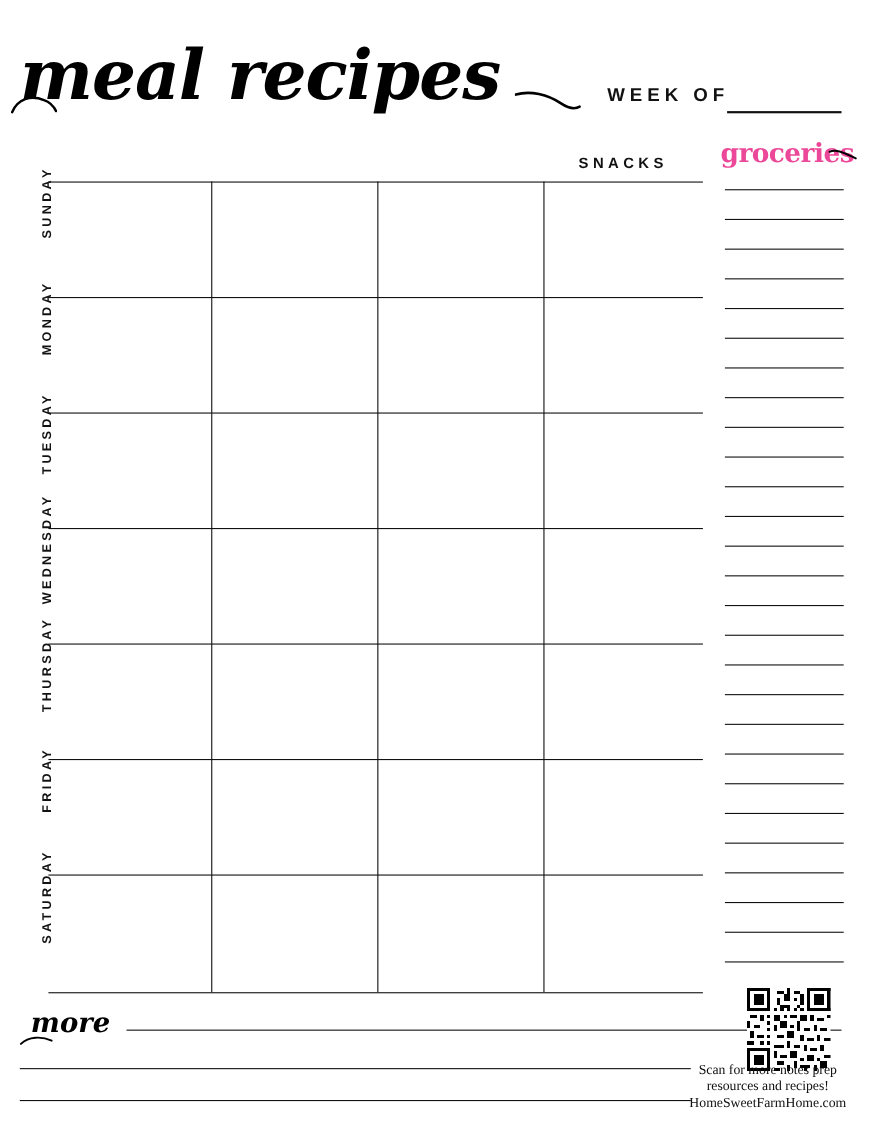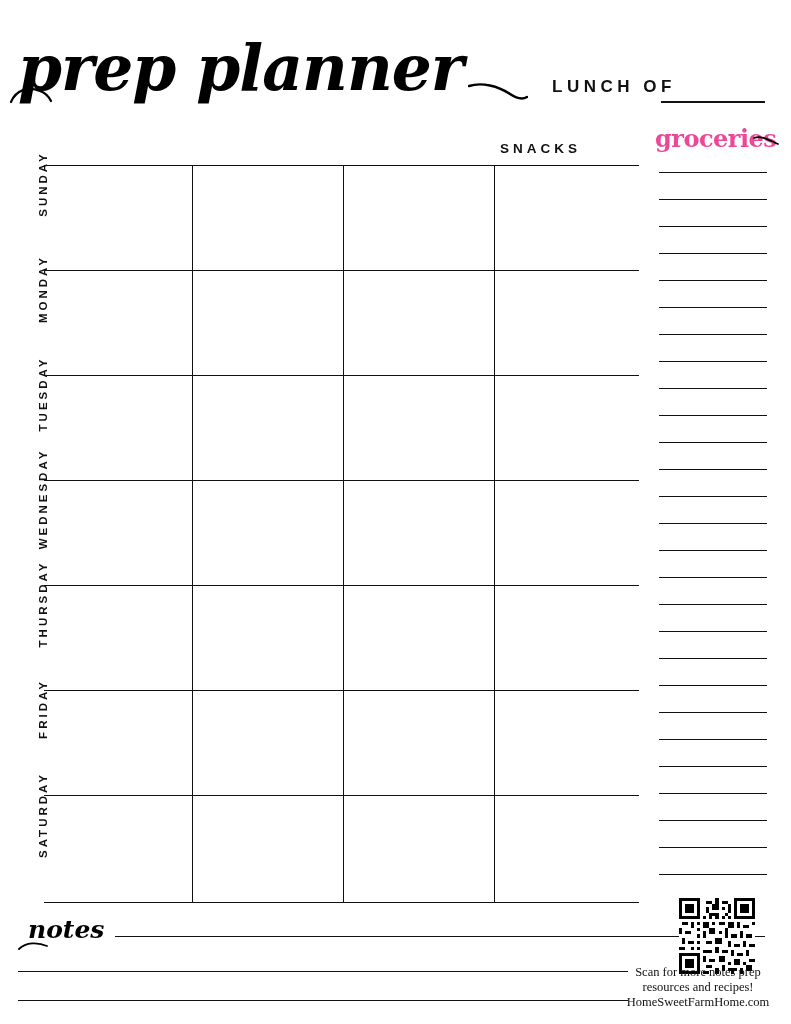--- a/index.html
+++ b/index.html
@@ -203,36 +203,36 @@
     font-size: 12.5px;
     line-height: 15px;
     color: #111;
   }
   .footer-text .site { display: block; }
 </style>
 </head>
 <body>
 
 <div class="header">
-  <div class="title-script">prep planner</div>
+  <div class="title-script">meal recipes</div>
 
   <svg class="title-swash-left" viewBox="0 0 42 22">
     <path d="M1 18 C 6 6, 18 2, 30 7 C 36 9, 39 13, 41 17" fill="none" stroke="#000" stroke-width="2.2" stroke-linecap="round"></path>
   </svg>
   <svg class="title-swash-right" viewBox="0 0 60 24">
     <path d="M1 6 C 14 2, 30 6, 42 14 C 48 18, 54 20, 59 17" fill="none" stroke="#000" stroke-width="2.4" stroke-linecap="round"></path>
   </svg>
 
-  <div class="week-of">LUNCH OF</div>
+  <div class="week-of">WEEK OF</div>
   <div class="week-line"></div>
 </div>
 
 <div class="grid">
 
-  <div class="col-head" style="left:424px; width:145px;">SNACKS</div>
+  <div class="col-head" style="left:450px; width:145px;">SNACKS</div>
 
   <div class="grid-top-line"></div>
 
   <div class="hline" style="top:138px;"></div>
   <div class="hline" style="top:243px;"></div>
   <div class="hline" style="top:348px;"></div>
   <div class="hline" style="top:453px;"></div>
   <div class="hline" style="top:558px;"></div>
   <div class="hline" style="top:663px;"></div>
   <div class="hline" style="top:770px;"></div>
@@ -327,21 +327,21 @@
 <div class="grocery-line" style="top:658px;"></div>
 <div class="grocery-line" style="top:685px;"></div>
 <div class="grocery-line" style="top:712px;"></div>
 <div class="grocery-line" style="top:739px;"></div>
 <div class="grocery-line" style="top:766px;"></div>
 <div class="grocery-line" style="top:793px;"></div>
 <div class="grocery-line" style="top:820px;"></div>
 <div class="grocery-line" style="top:847px;"></div>
 <div class="grocery-line" style="top:874px;"></div>
 
-<div class="notes-title">notes</div>
+<div class="notes-title">more</div>
 <svg class="notes-swash" viewBox="0 0 30 14">
   <path d="M1 9 C 8 2, 20 2, 29 6" fill="none" stroke="#000" stroke-width="1.8" stroke-linecap="round"></path>
 </svg>
 <div class="notes-rule"></div>
 <div class="notes-line" style="top:971px;"></div>
 <div class="notes-line" style="top:1000px;"></div>
 
 <div class="qr">
   <svg viewBox="0 0 25 25" width="76" height="76" shape-rendering="crispEdges">
     <rect width="25" height="25" fill="#fff"></rect>

